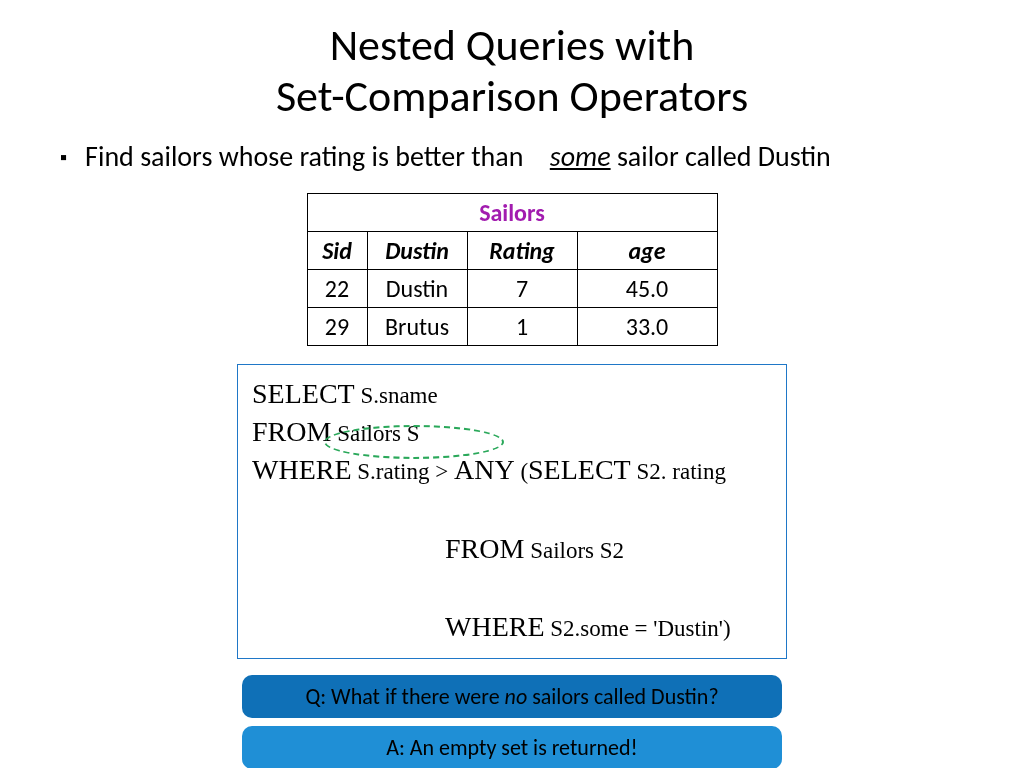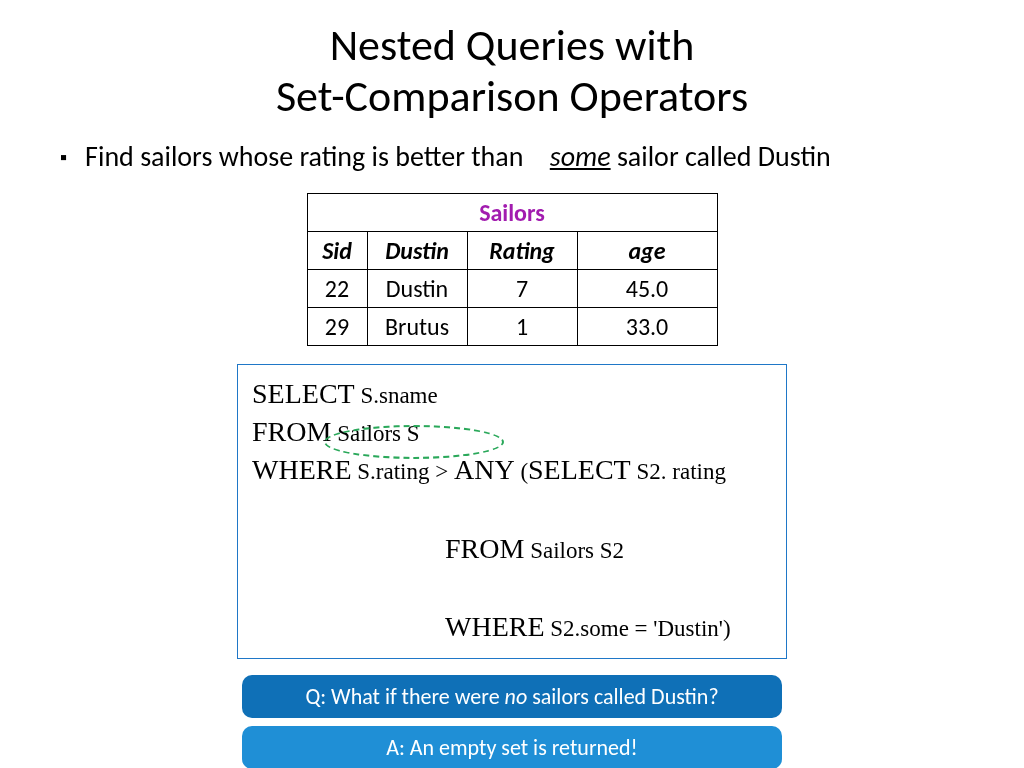--- a/index.html
+++ b/index.html
@@ -89,21 +89,21 @@
     height: 34px;
     left: 86px;
     top: 60px;
     pointer-events: none;
   }
 
   .qa-box {
     margin: 0 auto;
     width: 540px;
     background: #1f8fd6;
-    color: #ffffff;
+    color: #000000;
     font-size: 22px;
     text-align: center;
     border-radius: 10px;
     padding: 8px 10px;
     margin-bottom: 8px;
   }
   .qa-box.dark { background: #0f70b7; }
   .qa-box .it { font-style: italic; }
 </style>
 </head>

